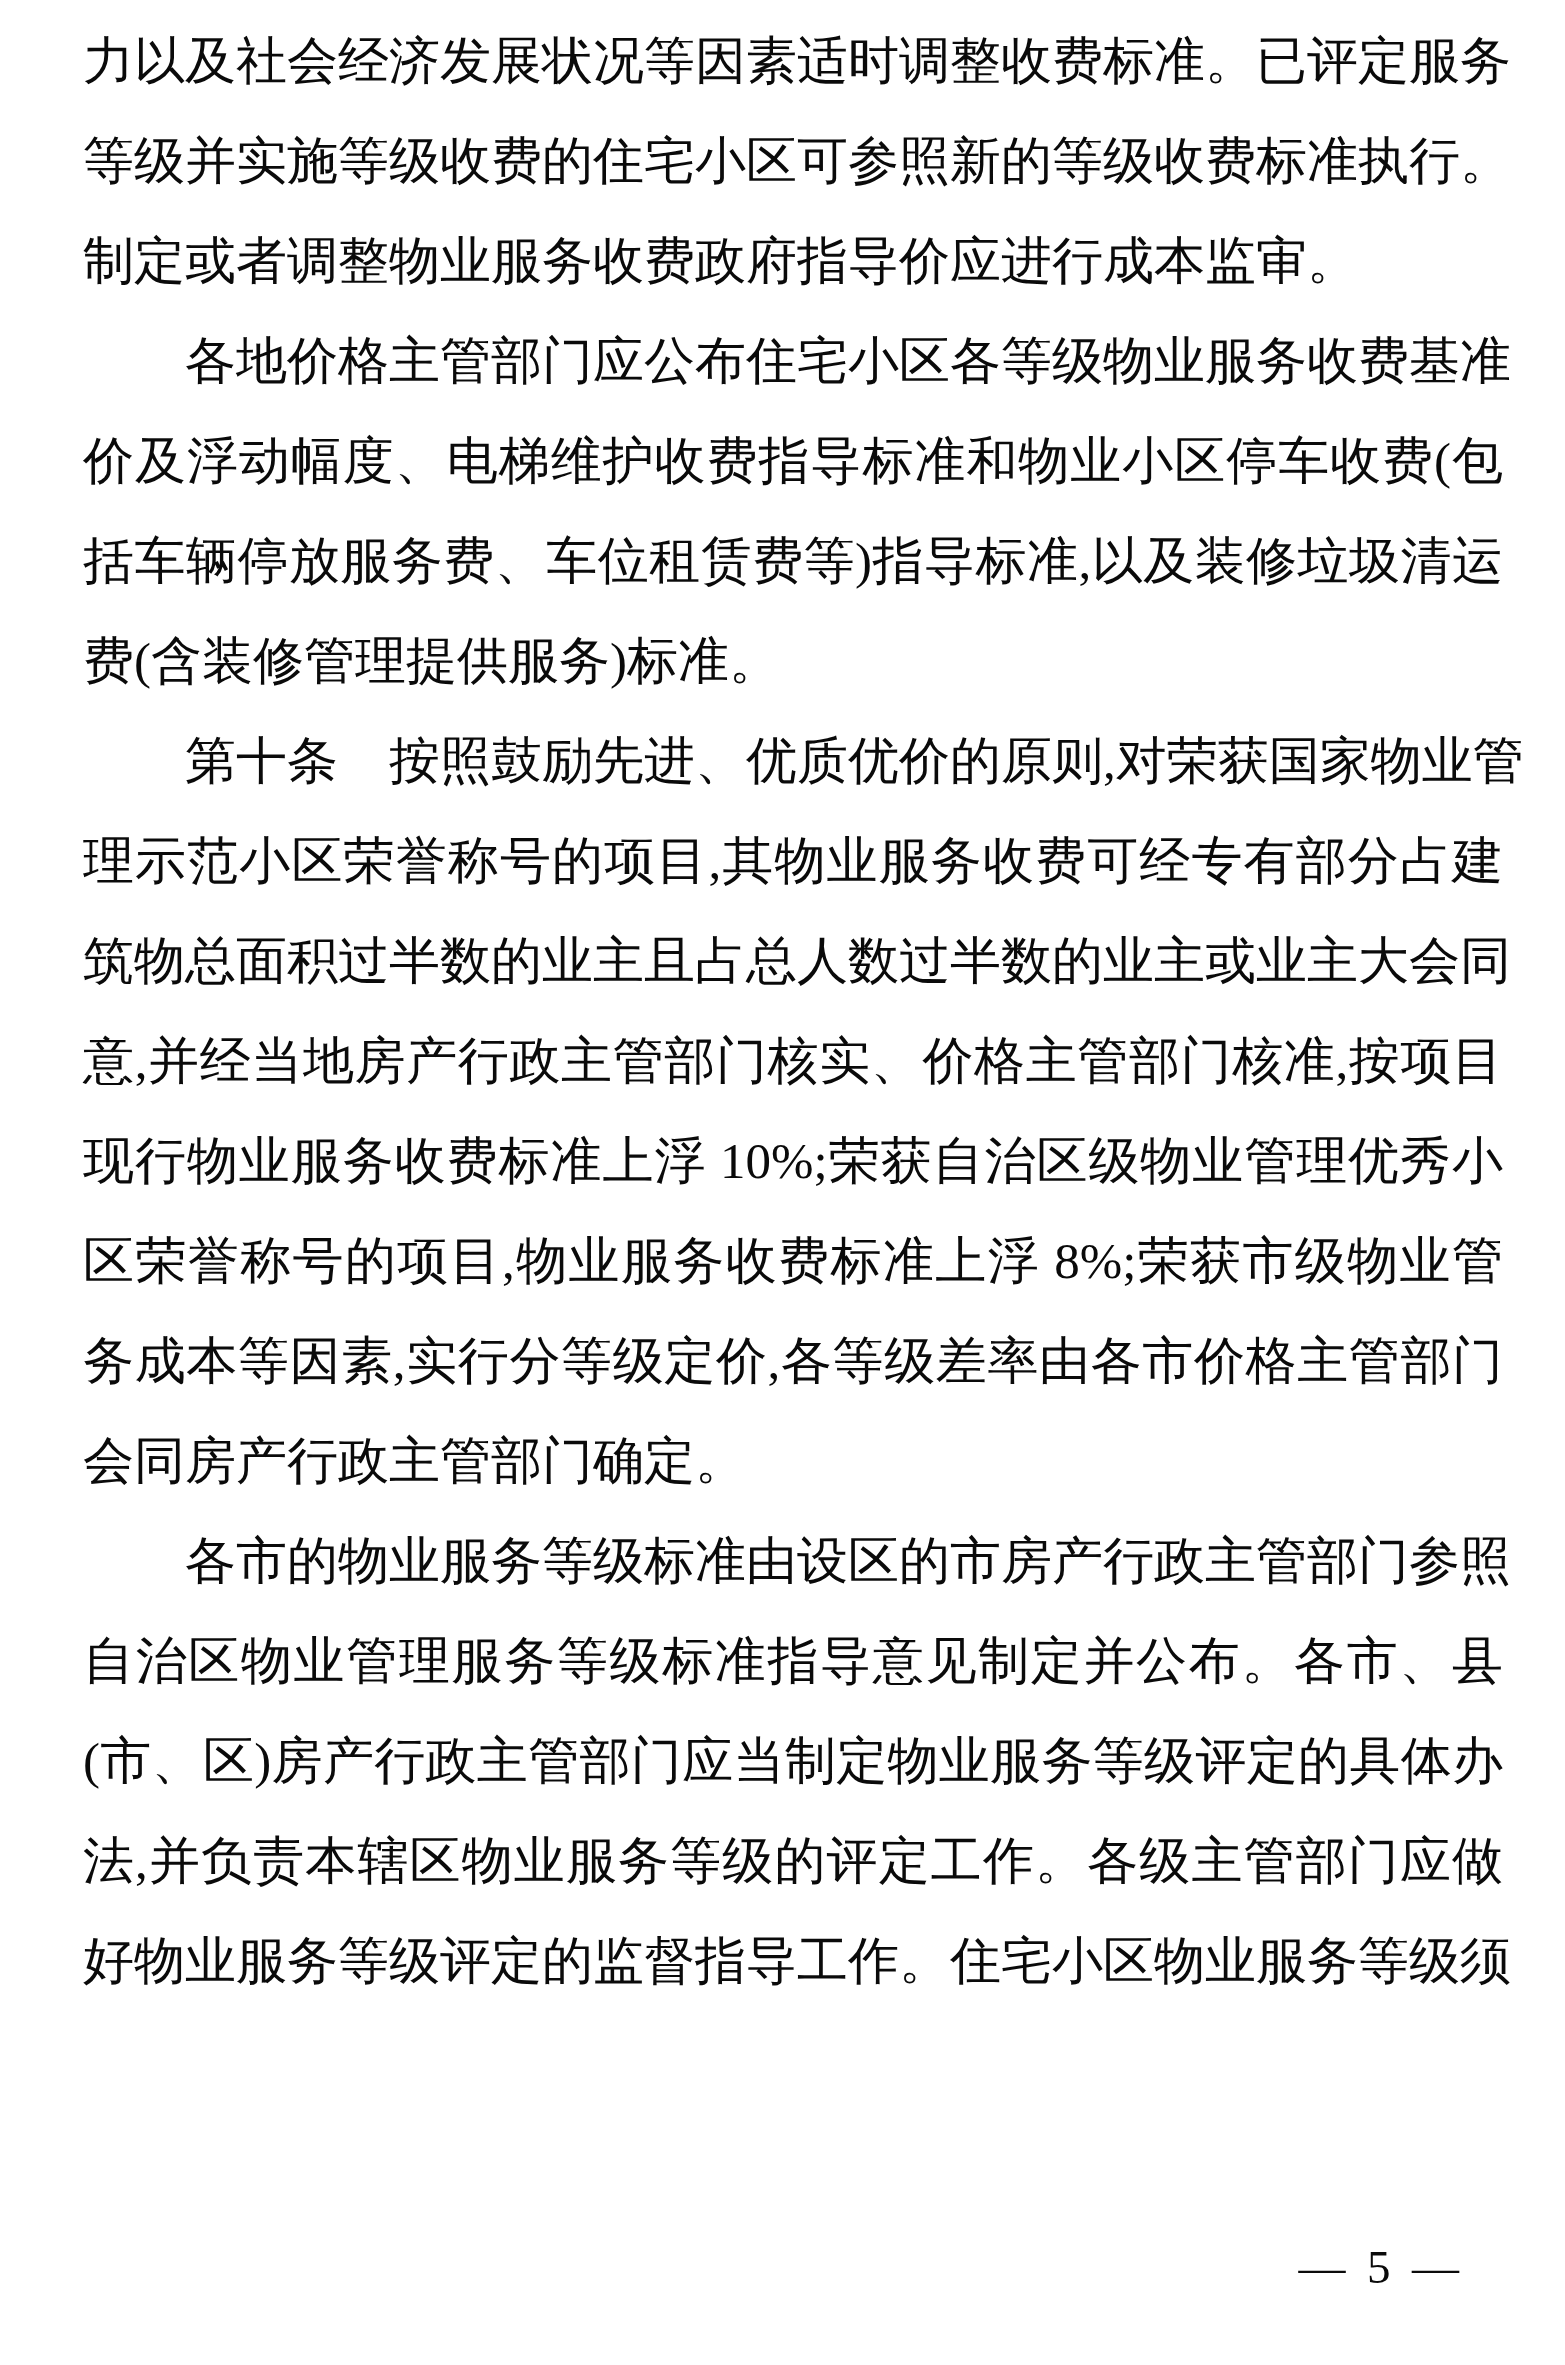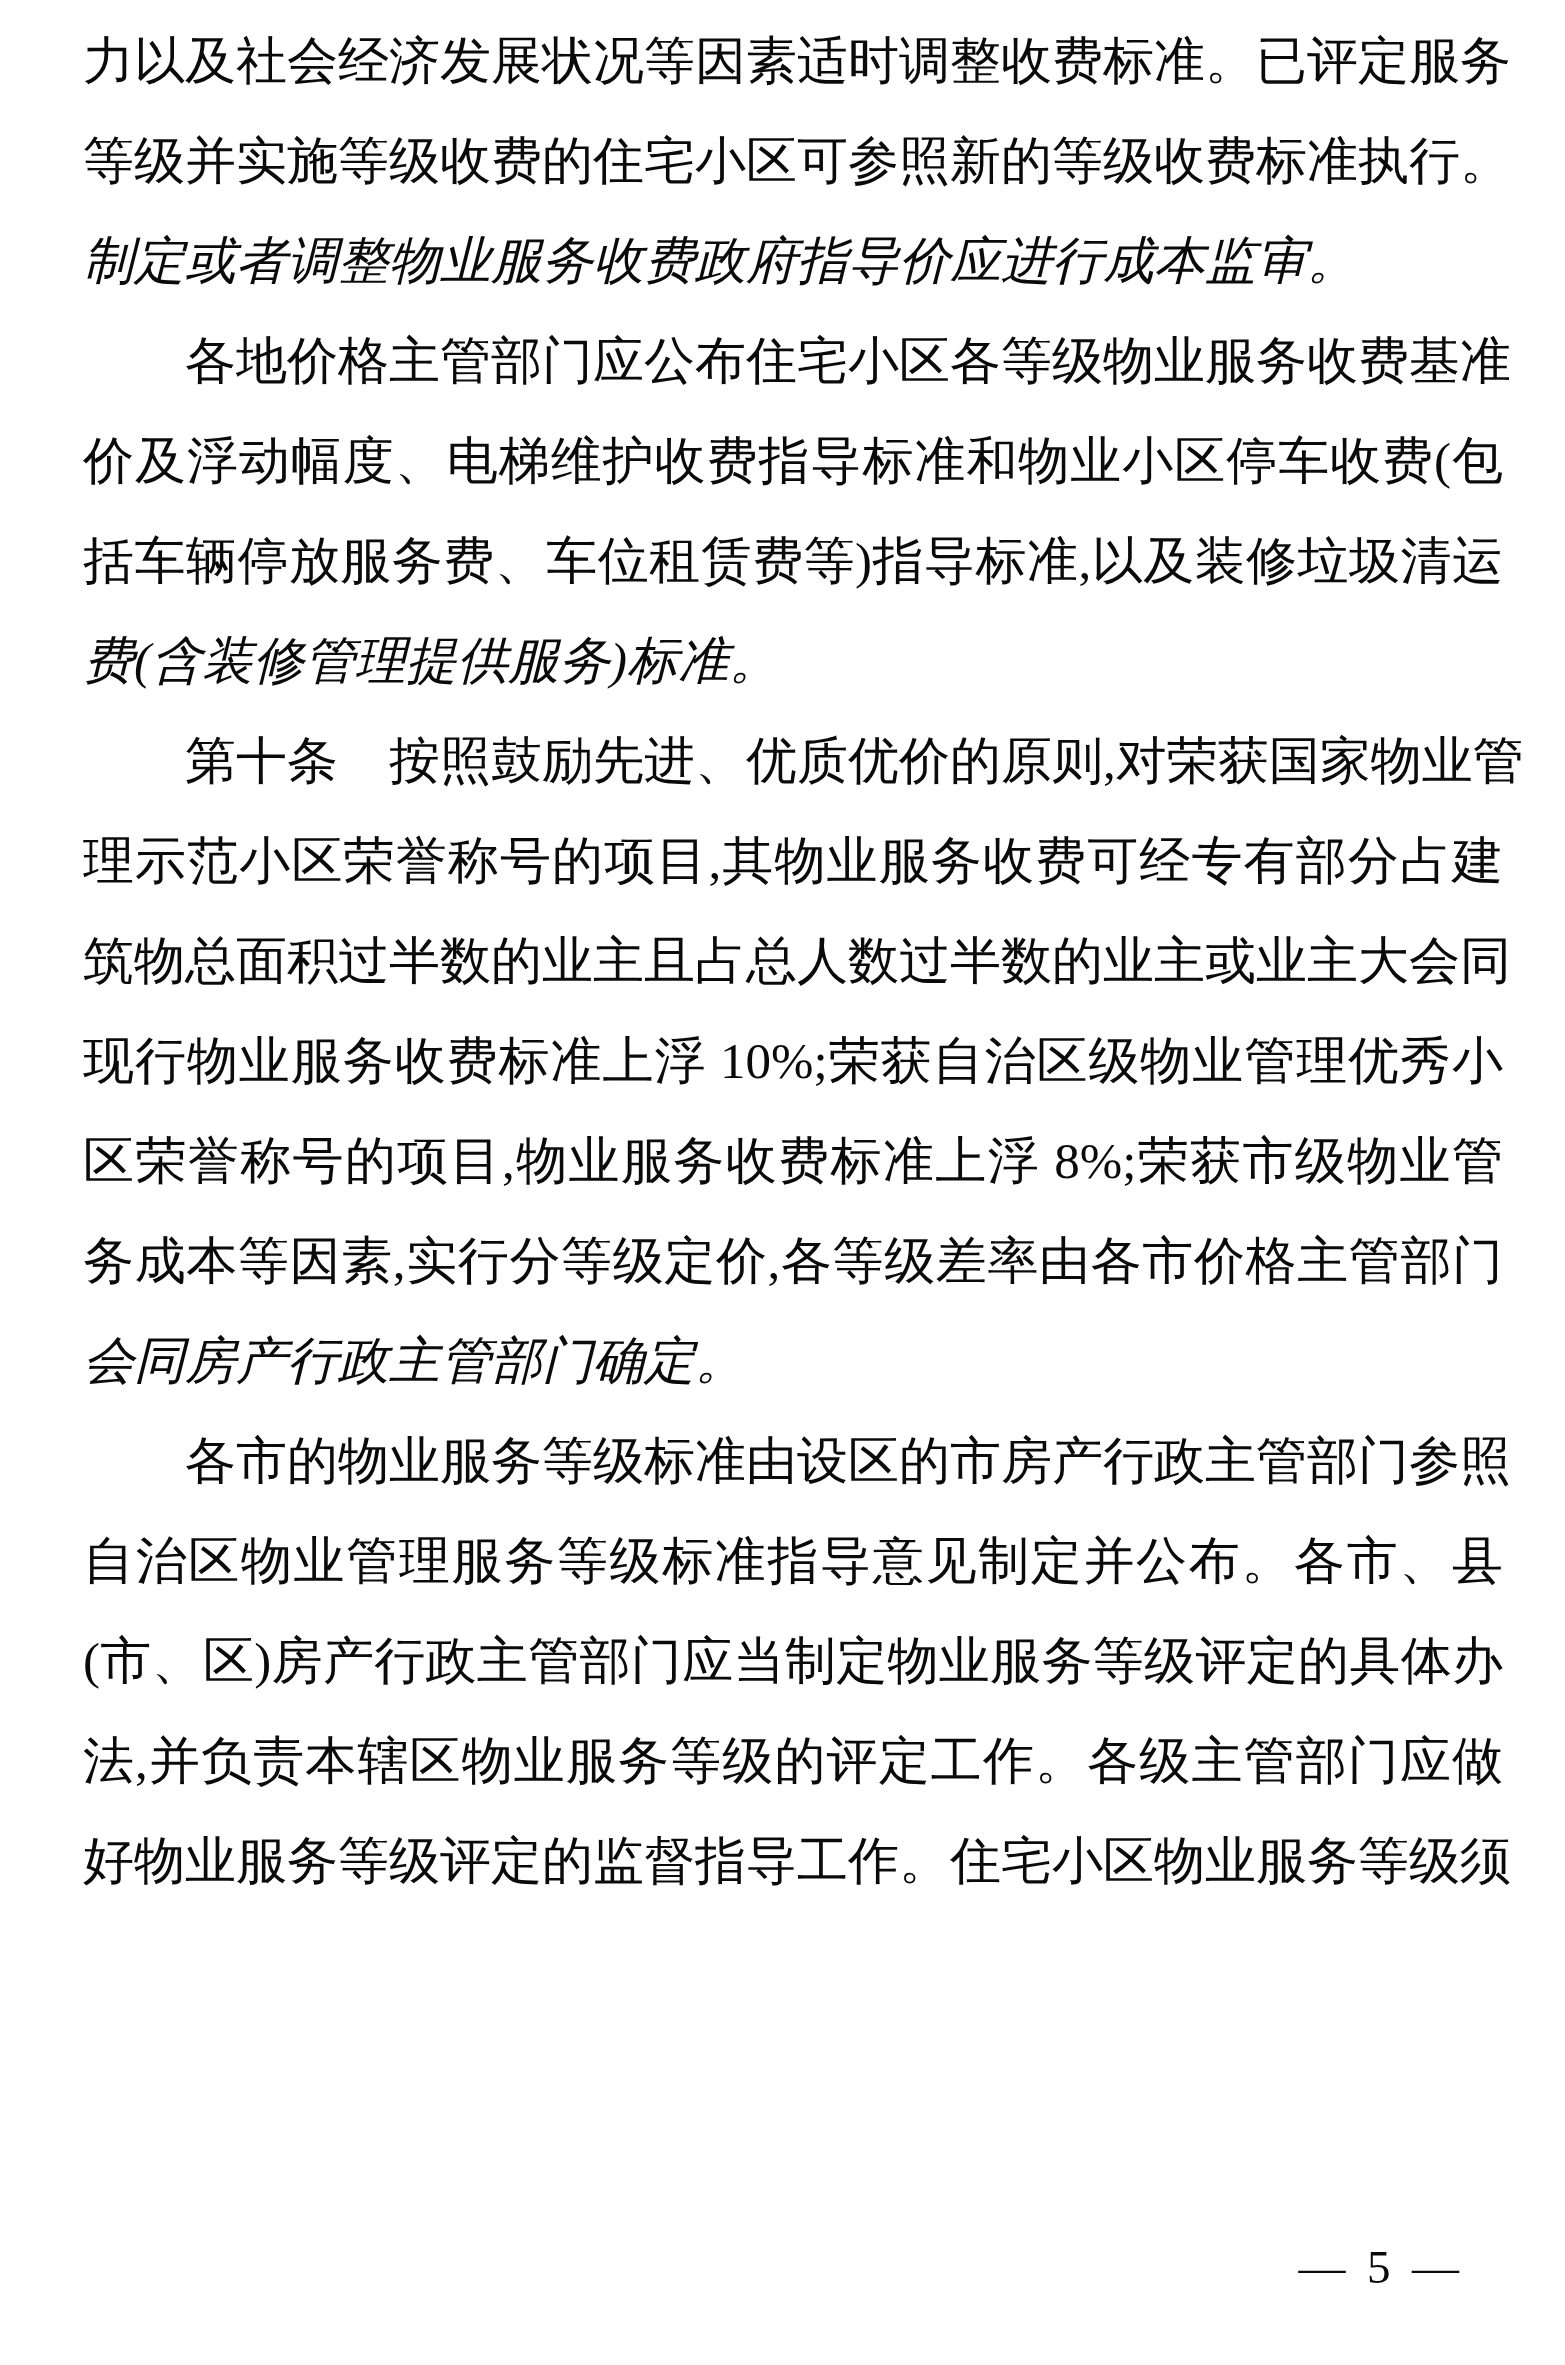--- a/index.html
+++ b/index.html
@@ -30,21 +30,20 @@
     text-align: justify;
     text-align-last: justify;
     text-justify: inter-character;
     letter-spacing: 0;
     color: #0a0a0a;
     margin-left: 19px;
   }
   .line.end {
     text-align: left;
     text-align-last: left;
-    font-style: italic;
   }
   .line.indent {
     text-indent: 2em;
     font-family: Liberation Serif, serif;
   }
   .page-number {
     position: absolute;
     top: 2237px;
     right: 101px;
     font-size: 47px;
@@ -62,20 +61,21 @@
       <div class="line">力以及社会经济发展状况等因素适时调整收费标准。已评定服务</div>
       <div class="line">等级并实施等级收费的住宅小区可参照新的等级收费标准执行。</div>
       <div class="line end">制定或者调整物业服务收费政府指导价应进行成本监审。</div>
       <div class="line indent">各地价格主管部门应公布住宅小区各等级物业服务收费基准</div>
       <div class="line">价及浮动幅度、电梯维护收费指导标准和物业小区停车收费(包</div>
       <div class="line">括车辆停放服务费、车位租赁费等)指导标准,以及装修垃圾清运</div>
       <div class="line end">费(含装修管理提供服务)标准。</div>
       <div class="line indent">第十条　按照鼓励先进、优质优价的原则,对荣获国家物业管</div>
       <div class="line">理示范小区荣誉称号的项目,其物业服务收费可经专有部分占建</div>
       <div class="line">筑物总面积过半数的业主且占总人数过半数的业主或业主大会同</div>
+      <div class="line">意,并经当地房产行政主管部门核实、价格主管部门核准,按项目</div>
       <div class="line">现行物业服务收费标准上浮 10%;荣获自治区级物业管理优秀小</div>
       <div class="line">区荣誉称号的项目,物业服务收费标准上浮 8%;荣获市级物业管</div>
       <div class="line">务成本等因素,实行分等级定价,各等级差率由各市价格主管部门</div>
       <div class="line end">会同房产行政主管部门确定。</div>
       <div class="line indent">各市的物业服务等级标准由设区的市房产行政主管部门参照</div>
       <div class="line">自治区物业管理服务等级标准指导意见制定并公布。各市、县</div>
       <div class="line">(市、区)房产行政主管部门应当制定物业服务等级评定的具体办</div>
       <div class="line">法,并负责本辖区物业服务等级的评定工作。各级主管部门应做</div>
       <div class="line">好物业服务等级评定的监督指导工作。住宅小区物业服务等级须</div>
     </div>

